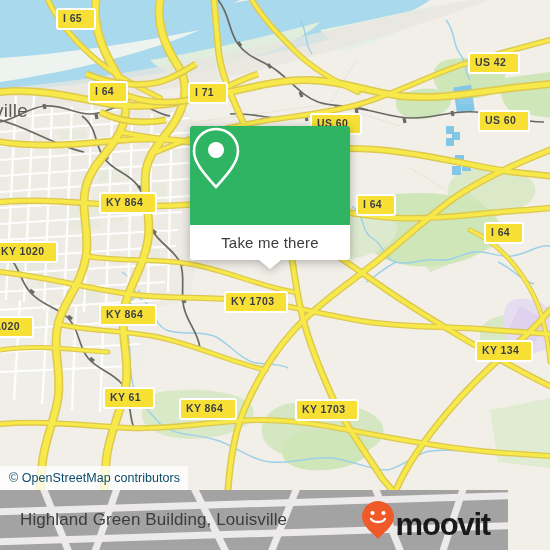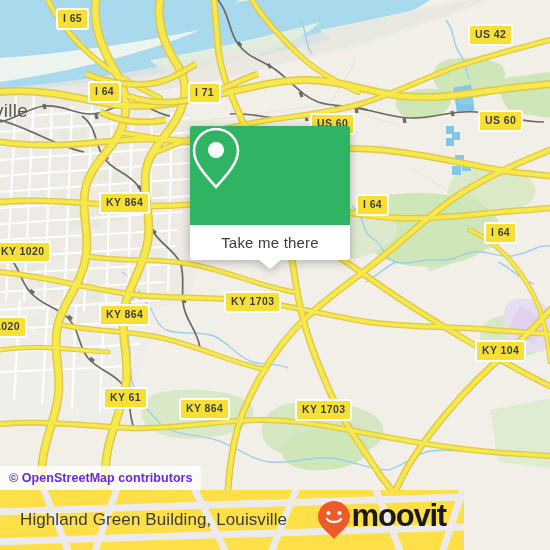--- a/index.html
+++ b/index.html
@@ -8,21 +8,21 @@
   #app{position:relative;width:550px;height:550px;overflow:hidden;background:#f2efe9;}
 
   
   #map{position:absolute;left:0;top:0;width:550px;height:490px;overflow:hidden;
        background:#f2efe9;}
   #map svg{position:absolute;left:0;top:0;}
 
   
   .shield{position:absolute;background:#f7e033;border:2px solid #ffffff;
           border-radius:3px;color:#3d3d35;font-size:10.5px;font-weight:bold;
-          letter-spacing:.4px;line-height:1;padding:3px 5px 4px 5px;
+          letter-spacing:.4px;line-height:1;padding:3px 12px 4px 5px;
           white-space:nowrap;box-sizing:border-box;
           text-shadow:0 0 1px rgba(255,255,255,.4);}
 
   
   .city-label{position:absolute;color:#5b5b55;font-size:19px;letter-spacing:.3px;
               white-space:nowrap;}
 
   
   #callout{position:absolute;left:190px;top:126px;width:160px;
            filter:drop-shadow(0 2px 5px rgba(0,0,0,.28));}
@@ -30,31 +30,31 @@
                  display:flex;align-items:center;justify-content:center;}
   #callout-white{background:#ffffff;height:35px;border-radius:0 0 3px 3px;
                  display:flex;align-items:center;justify-content:center;}
   #callout-label{color:#3a3a3a;font-size:15px;letter-spacing:.2px;}
   #callout-tail{position:absolute;left:50%;transform:translateX(-50%);top:134px;
                 width:0;height:0;border-left:11px solid transparent;
                 border-right:11px solid transparent;border-top:9px solid #ffffff;}
 
   
   #attribution{position:absolute;left:0;top:466px;background:rgba(255,255,255,.78);
-               padding:5px 8px 5px 9px;font-size:12.5px;color:#6d28d9;
-               letter-spacing:.05px;white-space:nowrap;font-weight:bold;}
-
-  
-  #footer{position:absolute;left:0;top:490px;width:464px;height:60px;
-          background:#fde047;overflow:hidden;}
+               padding:5px 8px 5px 9px;font-size:12.5px;color:#0c4a6e;
+               letter-spacing:.05px;white-space:nowrap;}
+
+  
+  #footer{position:absolute;left:0;top:490px;width:508px;height:60px;
+          background:#a3a3a3;overflow:hidden;}
   #footer-pattern{position:absolute;left:0;top:0;width:550px;height:60px;opacity:1;}
   #footer-title{position:absolute;left:20px;top:50%;transform:translateY(-50%);
                 font-size:17px;color:#3c3c3c;letter-spacing:.1px;white-space:nowrap;}
   #logo{position:absolute;right:18px;top:50%;transform:translateY(-50%);
-        display:flex;align-items:flex-start;}
+        display:flex;align-items:flex-end;}
   #logo-wordmark{font-size:31px;font-weight:bold;color:#1a1a1a;letter-spacing:-1.2px;
                  line-height:1;margin-left:1px;}
 </style>
 </head>
 <body>
 
 <div id="app">
 
   <div id="map">
     <svg width="550" height="490" viewBox="0 0 550 490">
@@ -322,31 +322,31 @@
 
       </g>
     </svg>
 
     <div class="city-label" style="left:-6px;top:100px;">ville</div>
 
     <div id="shields">
         <div class="shield" style="left: 56px; top: 8px;">I 65</div>
         <div class="shield" style="left: 188px; top: 50px; margin-top: 32px;">I 71</div>
         <div class="shield" style="left: 88px; top: 81px;">I 64</div>
-        <div class="shield" style="left: 468px; top: 24px;">US 42</div>
+        <div class="shield" style="left: 468px; top: 52px;">US 42</div>
         <div class="shield" style="left: 310px; top: 113px;">US 60</div>
         <div class="shield" style="left: 478px; top: 110px;">US 60</div>
         <div class="shield" style="left: 99px; top: 192px;">KY 864</div>
         <div class="shield" style="left: 356px; top: 194px;">I 64</div>
         <div class="shield" style="left: 484px; top: 222px;">I 64</div>
         <div class="shield" style="left: -6px; top: 241px;">KY 1020</div>
         <div class="shield" style="left: 224px; top: 291px;">KY 1703</div>
         <div class="shield" style="left: 99px; top: 304px;">KY 864</div>
         <div class="shield" style="left: -12px; top: 316px;">1020</div>
-        <div class="shield" style="left: 475px; top: 340px;">KY 104</div>
+        <div class="shield" style="left: 475px; top: 340px;">KY 134</div>
         <div class="shield" style="left: 73px; top: 387px; margin-left: 30px;">KY 61</div>
         <div class="shield" style="left: 179px; top: 398px;">KY 864</div>
         <div class="shield" style="left: 295px; top: 399px;">KY 1703</div>
         <div class="shield" style="left: 440px; top: 473px; margin-top: 24px;">I 264</div>
       </div>
 
     <div id="callout">
       <div id="callout-green">
         <svg width="52" height="64" viewBox="0 0 52 64">
           <path d="M26,3 C13.8,3 4,12.8 4,25 C4,38 18,52 26,61 C34,52 48,38 48,25 C48,12.8 38.2,3 26,3 Z" fill="none" stroke="#ffffff" stroke-width="2.6"></path>

